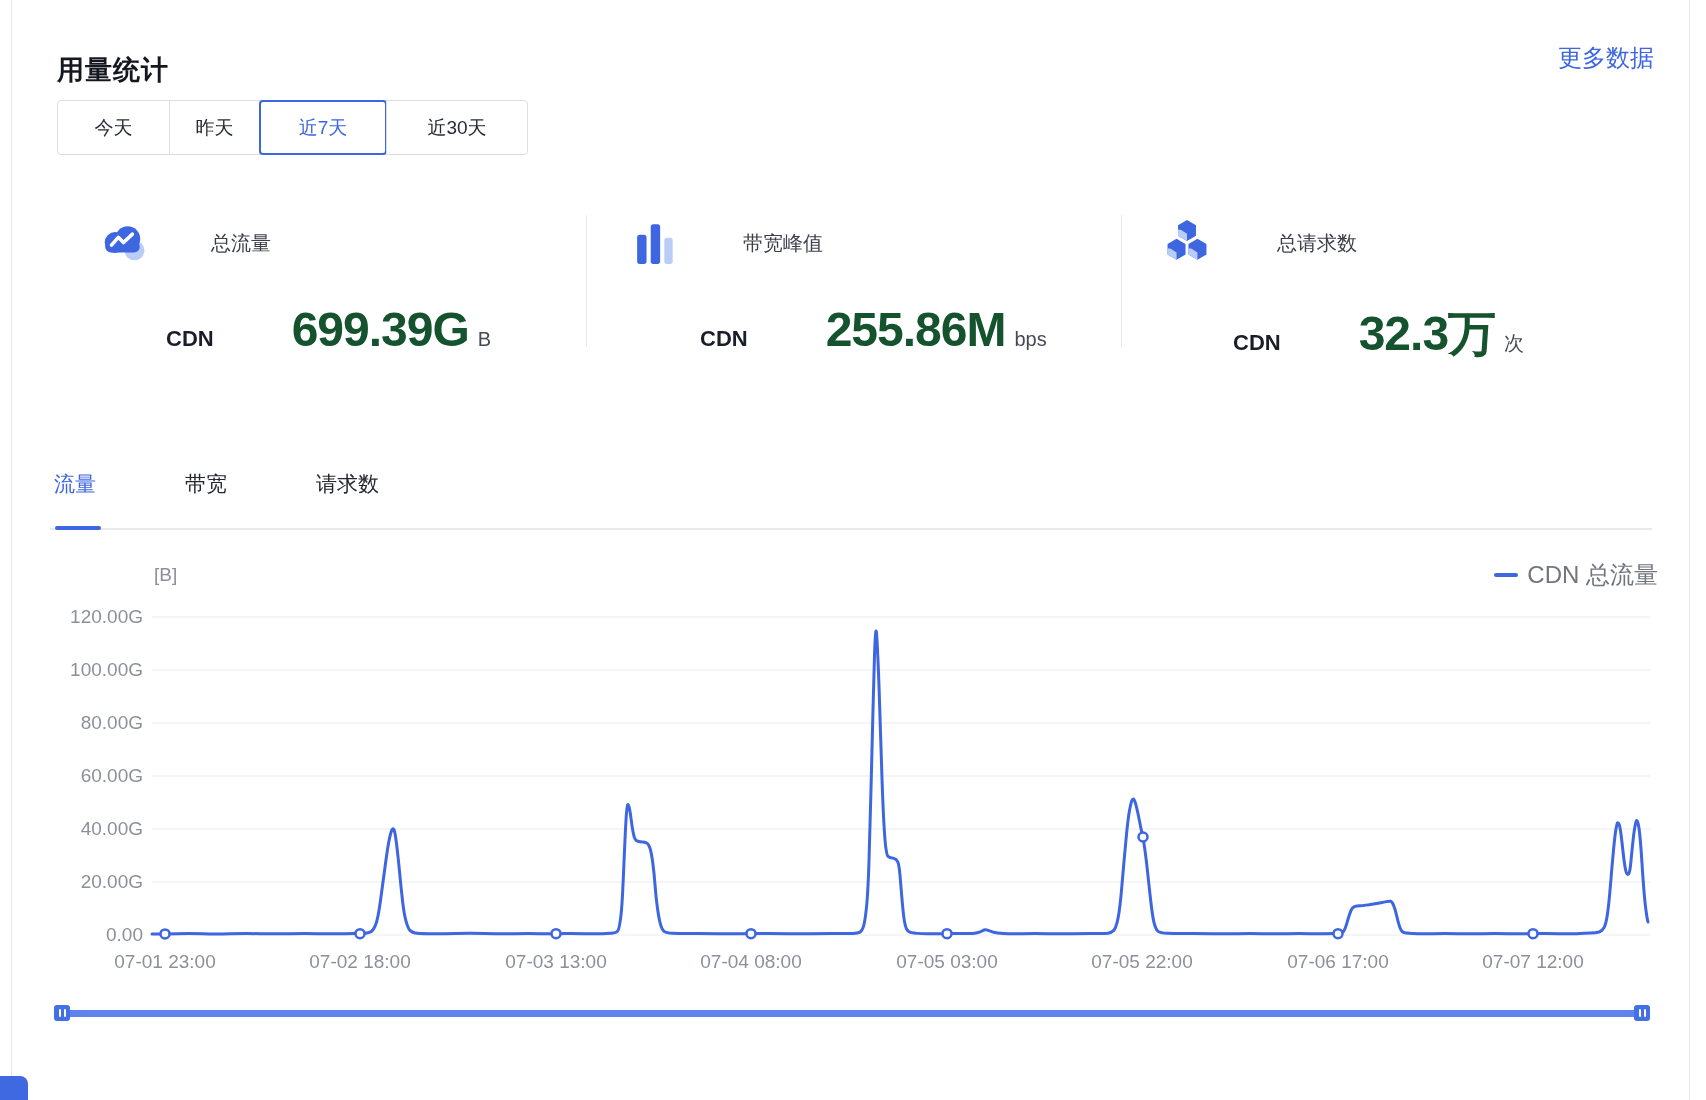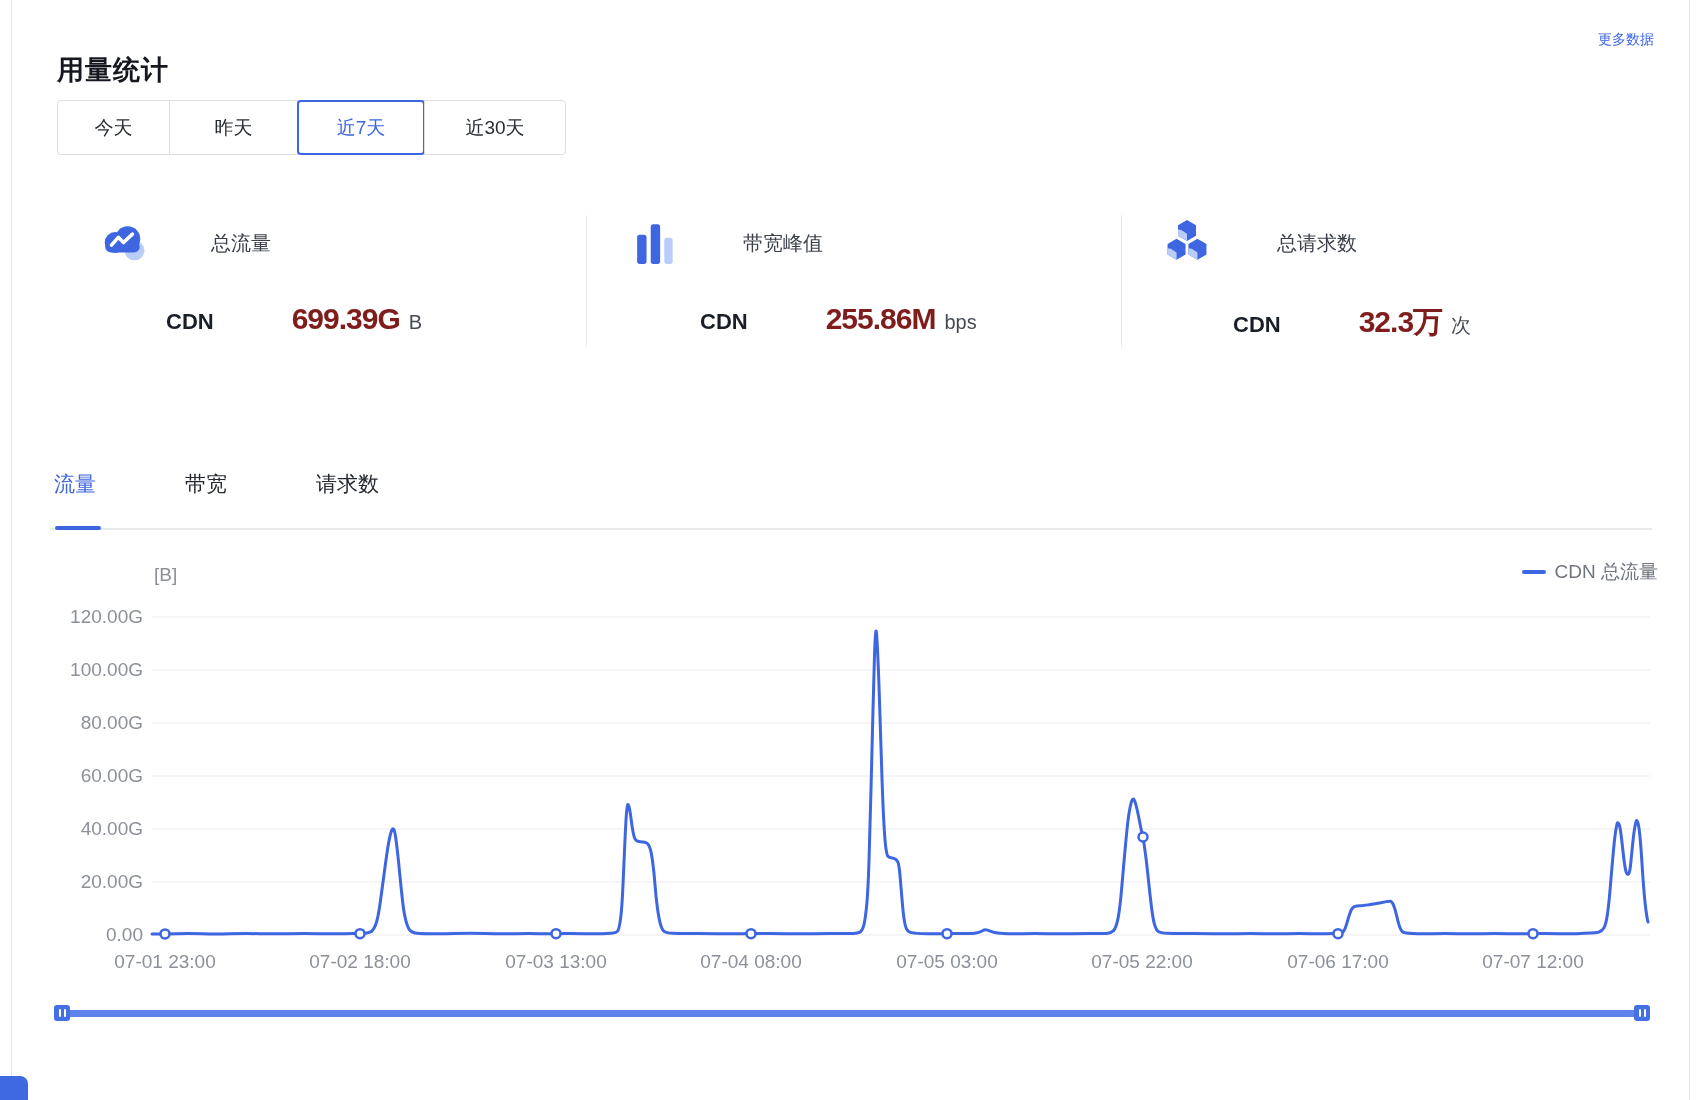--- a/index.html
+++ b/index.html
@@ -6,51 +6,51 @@
   body{
     width:1706px;height:1100px;position:relative;overflow:hidden;
     background:#ffffff;font-family:"Liberation Sans",sans-serif;
     -webkit-font-smoothing:antialiased;
   }
   .edge{position:absolute;top:0;bottom:0;width:1px;background:#e8e9ec;}
   .edge.left{left:11px;} .edge.right{left:1689px;}
 
   
   .page-title{position:absolute;left:57px;top:52px;font-size:27px;font-weight:700;color:#14171f;letter-spacing:1px;}
-  .more-link{position:absolute;right:52px;top:31px;font-size:14px;color:#3d66e0;cursor:pointer;text-align:center;}
+  .more-link{position:absolute;right:52px;top:42px;font-size:24px;color:#3d66e0;cursor:pointer;text-align:center;}
 
   
   .range-tabs{position:absolute;left:57px;top:100px;height:53px;display:flex;
     border:1px solid #dcdee3;border-radius:4px;background:#fff;}
   .range-tab{display:flex;align-items:center;justify-content:center;font-size:19px;color:#272b33;
     position:relative;cursor:pointer;border-left:1px solid #dcdee3;box-sizing:border-box;}
   .range-tab:first-child{border-left:none;}
   .range-tab.selected{color:#3d66e0;}
   .range-tab.selected::after{content:"";position:absolute;inset:-1px;border:2px solid #3d66e0;border-radius:4px;pointer-events:none;}
 
   
   .stat-divider{position:absolute;top:215px;height:132px;width:1px;background:#e8eaed;}
   .stat-icon{position:absolute;width:46px;height:46px;}
   .stat-label{position:absolute;font-size:20px;color:#3a3f49;margin-left:45px;}
   .stat-value-row{position:absolute;display:flex;align-items:baseline;}
   .stat-prefix{font-size:22px;color:#191e29;margin-right:78px;font-weight:bold;}
-  .stat-number{font-size:30px;font-weight:700;color:#7f1d1d;letter-spacing:-1px;}
+  .stat-number{font-size:48px;font-weight:700;color:#14532d;letter-spacing:-1px;}
   .stat-unit{font-size:20px;color:#454a54;margin-left:9px;}
 
   
   .chart-tabs{position:absolute;left:54px;top:470px;display:flex;gap:89px;}
   .chart-tab{font-size:21px;color:#23272f;cursor:pointer;}
   .chart-tab.selected{color:#3d66e0;}
   .chart-tabs-rule{position:absolute;left:50px;width:1602px;top:528px;height:2px;background:#e9eaec;}
   .chart-tabs-underline{position:absolute;left:55px;top:526px;width:46px;height:4px;border-radius:2px;background:#3d66e0;}
 
   
   .legend{position:absolute;top:559px;right:48px;display:flex;align-items:center;gap:9px;cursor:pointer;}
   .legend-dash{width:24px;height:4px;border-radius:2px;background:#3d66e0;}
-  .legend-text{font-size:19px;color:#70757e;}
+  .legend-text{font-size:24px;color:#70757e;}
   .axis-unit{position:absolute;left:154px;top:564px;font-size:19px;color:#8b9099;}
 
   .chart-svg{position:absolute;left:0;top:0;}
 
   
   .dz{position:absolute;left:54px;top:1005px;width:1596px;height:17px;}
   .dz-bar{position:absolute;left:7px;right:7px;top:5px;height:7px;background:#5f83ec;border-radius:2px;}
   .dz-handle{position:absolute;top:0;width:16px;height:16px;border-radius:3px;background:#4470e6;
     display:flex;align-items:center;justify-content:center;gap:3px;cursor:ew-resize;}
   .dz-handle span{display:block;width:2px;height:8px;background:#ffffff;border-radius:1px;}
@@ -62,21 +62,21 @@
 <body>
 
 <div class="edge left"></div>
 <div class="edge right"></div>
 
 <div class="page-title">用量统计</div>
 <div class="more-link">更多数据</div>
 
 <div class="range-tabs" id="range-tabs">
     <div class="range-tab" style="width: 111px;">今天</div>
-    <div class="range-tab" style="width: 128px;">昨天</div>
+    <div class="range-tab" style="width: 90px;">昨天</div>
     <div class="range-tab selected" style="width: 127px;">近7天</div>
     <div class="range-tab" style="width: 141px;">近30天</div>
   </div>
 
 <div class="stat-divider" style="left:586px"></div>
 <div class="stat-divider" style="left:1121px"></div>
 
 <div class="stat-icon" style="left:100px;top:219px">
   <svg width="46" height="46" viewBox="0 0 44 44">
     <circle cx="33" cy="30" r="9.5" fill="#b9cdf8"></circle>

